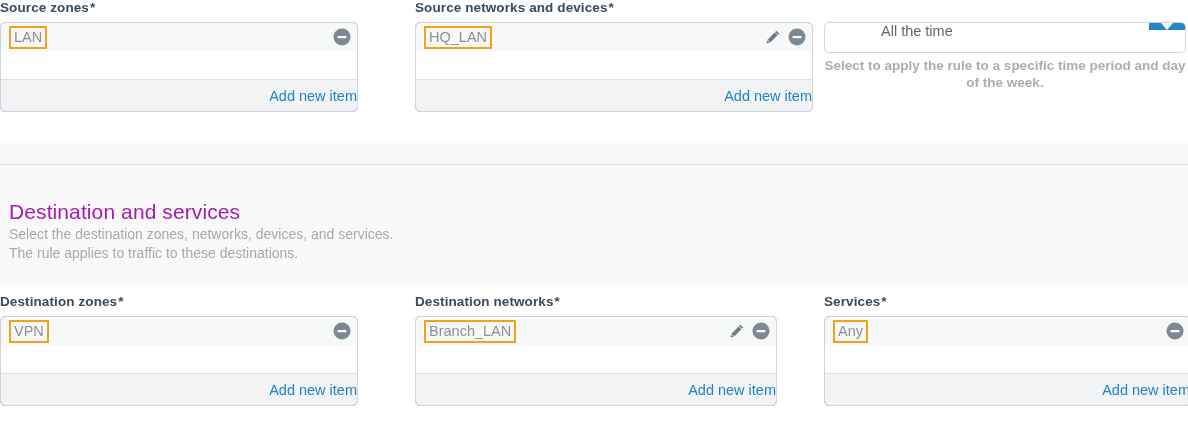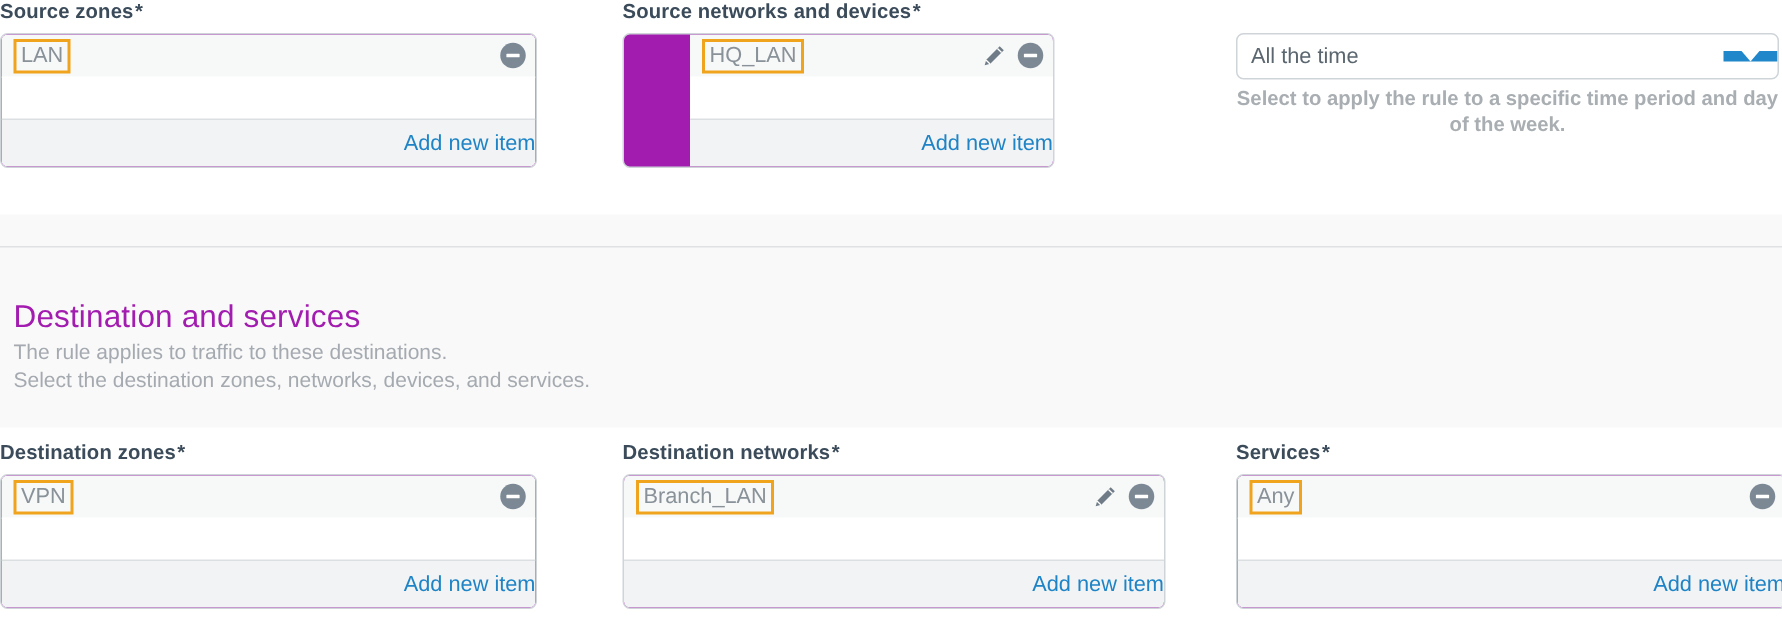--- a/index.html
+++ b/index.html
@@ -107,27 +107,28 @@
   .listbox-footer span {
     color: #1f84c6;
     font-size: 14.5px;
     line-height: 16px;
   }
 
   
   .select-wrap {
     position: relative;
     display: flex;
-    align-items: center;
+    align-items: flex-start;
     height: 31px;
     border: 1px solid #cfd4d9;
     border-radius: 5px;
     background: #ffffff;
     box-sizing: border-box;
     overflow: hidden;
+    padding-left: 47px;
   }
   .select-value {
     flex: 1 1 auto;
     display: flex;
     align-items: center;
     padding-left: 9px;
     font-size: 14.5px;
     color: #5b666f;
     line-height: 16px;
   }
@@ -212,21 +213,21 @@
         </div>
       </div>
     </div>
 
     <div class="col col-gap-a"></div>
 
     <div class="col col-2">
       <div class="field-label">
         <span>Source networks and devices</span><span class="req-star">*</span>
       </div>
-      <div class="listbox" style="width:288px;padding-left:44px;">
+      <div class="listbox" style="width:398px;">
         <div class="listbox-row">
           <span class="tag">HQ_LAN</span>
           <span class="row-actions">
             <span>
               <svg class="icon-pencil" viewBox="0 0 18 18" aria-hidden="true">
                 <path d="M13.2 1.9 L16.1 4.8 L6.6 14.3 L2.6 15.4 L3.7 11.4 Z" fill="#6f7c88"></path>
                 <path d="M3.5 11.6 L6.4 14.5" stroke="#ffffff" stroke-width="0.9" fill="none"></path>
                 <path d="M11.6 3.5 L14.5 6.4" stroke="#ffffff" stroke-width="0.9" fill="none"></path>
               </svg>
             </span>
@@ -259,22 +260,22 @@
       </div>
       <div class="select-help" style="width:362px;">Select to apply the rule to a specific time period and day of the week.</div>
     </div>
   </div>
 
   <div class="section-band" style="top:143px; height:142px;"></div>
   <div class="section-rule" style="top:164px;"></div>
 
   <div style="position:absolute; left:9px; top:199px; width:600px;">
     <h2 class="section-title">Destination and services</h2>
+    <p class="section-sub">Select the destination zones, networks, devices, and services.</p>
     <p class="section-sub">The rule applies to traffic to these destinations.</p>
-    <p class="section-sub">Select the destination zones, networks, devices, and services.</p>
   </div>
 
   <div class="row-fields" style="top:294px;">
 
     <div class="col col-1">
       <div class="field-label">
         <span>Destination zones</span><span class="req-star">*</span>
       </div>
       <div class="listbox" style="width:358px;">
         <div class="listbox-row">

